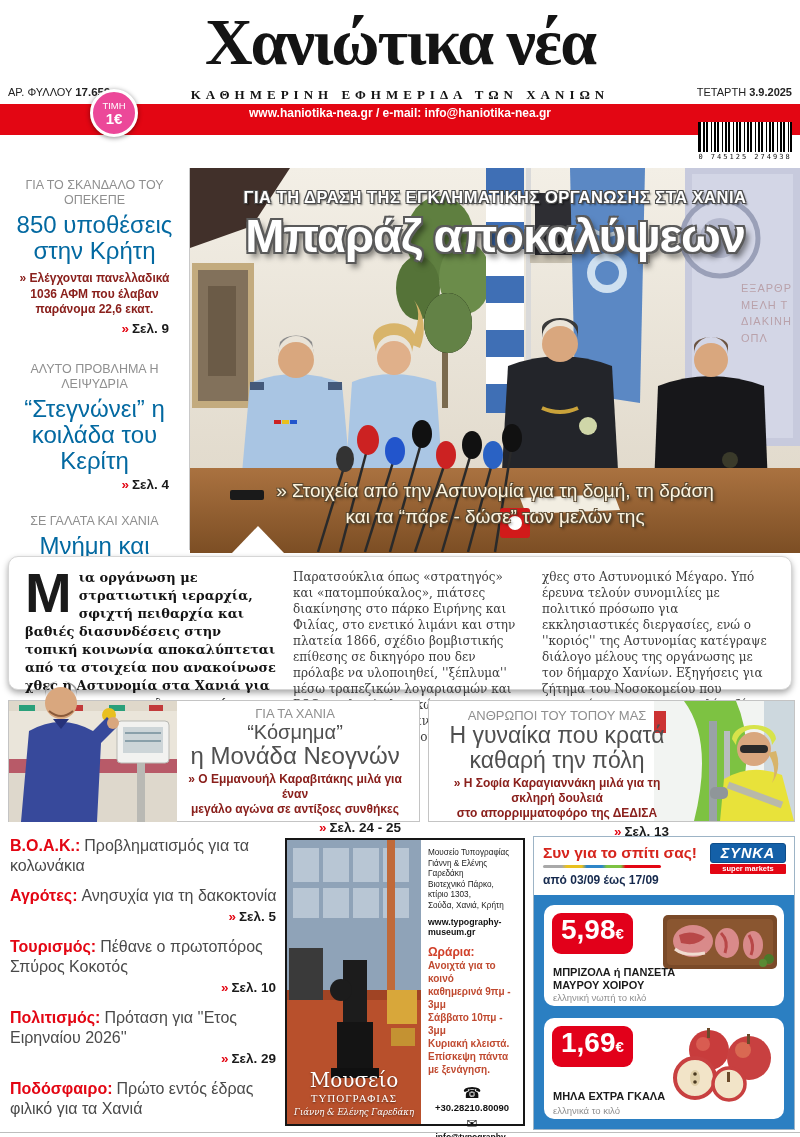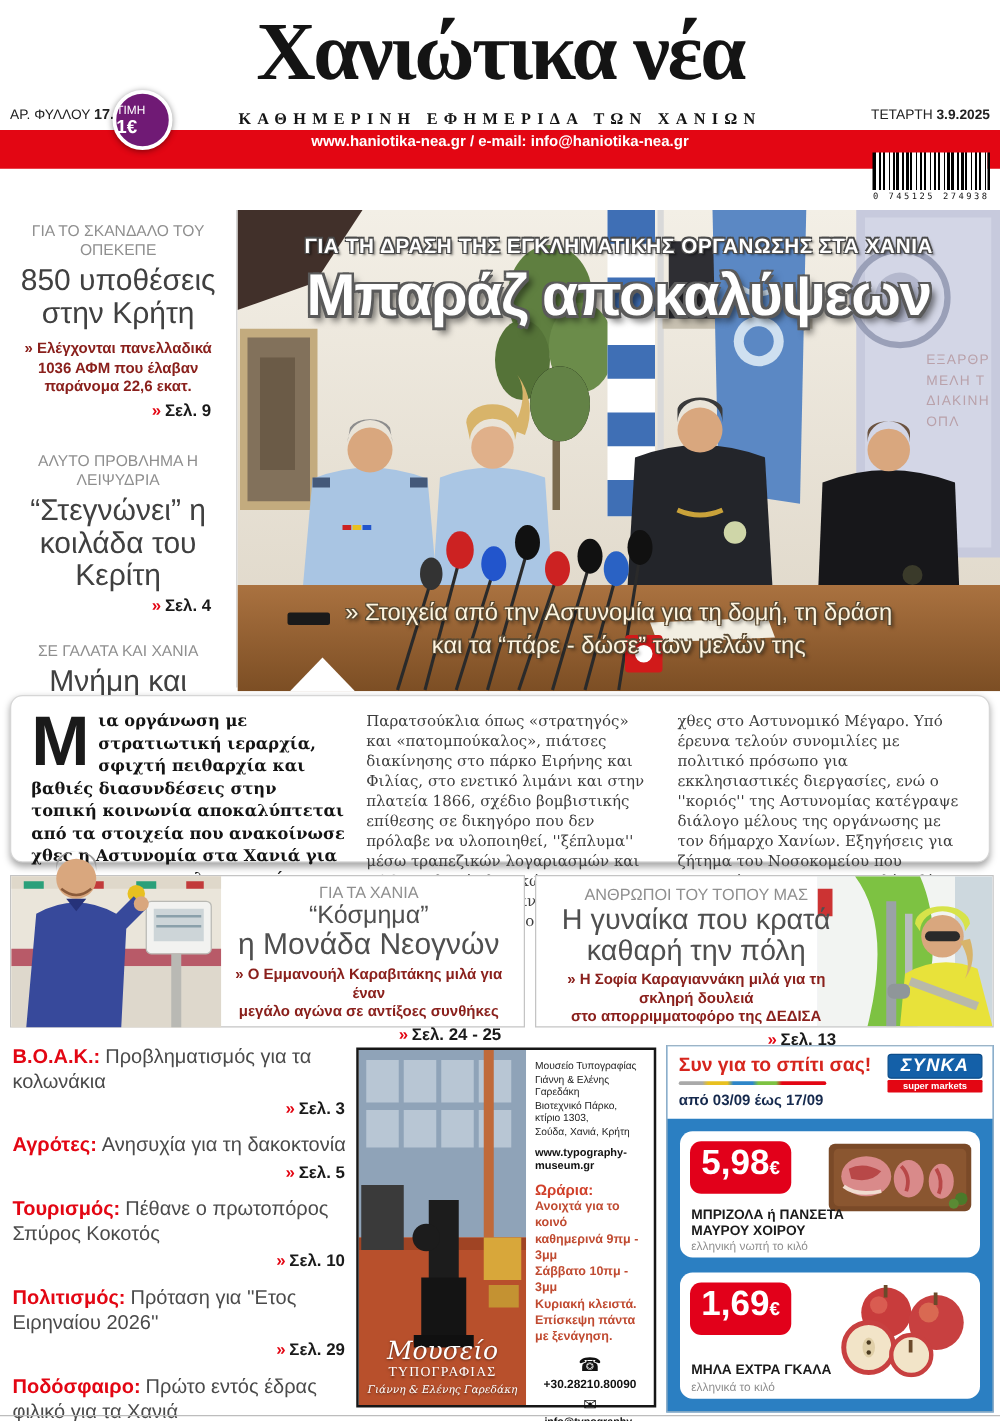--- a/index.html
+++ b/index.html
@@ -8,32 +8,32 @@
   .abs{position:absolute;}
 
   
   .mast-title{top:0px;left:0;right:0;text-align:center;font-family:"Liberation Serif",serif;font-weight:bold;font-size:66px;letter-spacing:-2px;color:#141414;line-height:84px;}
   .mast-issue{left:8px;top:86px;font-size:11px;color:#222;}
   .mast-issue b{font-size:11.5px;}
   .mast-subtitle{top:87px;left:0;right:0;text-align:center;font-family:"Liberation Serif",serif;font-weight:bold;font-size:13px;letter-spacing:5px;color:#141414;}
   .mast-date{right:8px;top:86px;font-size:11px;color:#222;}
   .redbar{top:104px;left:0;right:0;height:31px;background:#e30613;}
   .redbar .contact{width:100%;text-align:center;color:#fff;font-weight:bold;font-size:12px;line-height:18px;}
-  .price-badge{left:90px;top:72px;width:48px;height:48px;border-radius:50%;background:#701a75;border:3px solid #fff;box-shadow:0 1px 5px rgba(0,0,0,.45);color:#fff;text-align:left;box-sizing:border-box;z-index:5;}
+  .price-badge{left:90px;top:89px;width:48px;height:48px;border-radius:50%;background:#ec4899;border:3px solid #fff;box-shadow:0 1px 5px rgba(0,0,0,.45);color:#fff;text-align:center;box-sizing:border-box;z-index:5;}
   .price-badge .pl{display:block;font-size:9.5px;margin-top:8px;}
   .price-badge .pv{display:block;font-size:15px;font-weight:bold;line-height:16px;}
   .barcode{left:698px;top:122px;width:94px;}
   .barcode .bars{height:30px;background:repeating-linear-gradient(90deg,#000 0 1px,#fff 1px 3px,#000 3px 5px,#fff 5px 6px,#000 6px 8px,#fff 8px 11px);border-left:2px solid #000;border-right:2px solid #000;}
   .barcode .num{font-family:"DejaVu Sans Mono",monospace;font-size:7px;letter-spacing:2px;text-align:center;color:#111;margin-top:1px;}
 
   
   .sidebar{left:0;top:168px;width:190px;height:382px;border-right:1px solid #c9c9c9;box-sizing:border-box;padding-top:10px;}
   .side-art{text-align:center;padding:0 8px;}
   .side-kicker{color:#8f8f8f;font-size:12.5px;line-height:15px;}
-  .side-title{color:#404040;font-size:24px;line-height:26px;margin-top:4px;}
+  .side-title{color:#0369a1;font-size:24px;line-height:26px;margin-top:4px;}
   .side-sum{color:#8a201c;font-weight:bold;font-size:12px;line-height:15.5px;margin-top:7px;padding:0 6px;}
   .pageref{text-align:right;font-size:13.5px;font-weight:bold;color:#1a1a1a;margin-top:3px;padding-right:12px;}
   .pageref .arrow{color:#e30613;margin-right:3px;}
   .mt26{margin-top:26px;} .mt22{margin-top:22px;}
 
   
   .lead-photo{left:190px;top:168px;width:610px;height:385px;overflow:visible;}
   .lead-photo svg{position:absolute;inset:0;}
   .lead-kicker{top:20px;left:0;right:0;text-align:center;color:#fff;font-weight:bold;font-size:16.5px;letter-spacing:.5px;
     text-shadow:-1px -1px 0 #4a4a4a,1px -1px 0 #4a4a4a,-1px 1px 0 #4a4a4a,1px 1px 0 #4a4a4a,2px 2px 2px rgba(0,0,0,.55);}
@@ -69,21 +69,21 @@
 
   
   .briefs{left:10px;top:836px;width:268px;}
   .brief{font-size:16px;line-height:20px;color:#4a4a4a;margin-bottom:10px;}
   .brief .label{color:#e30613;font-weight:bold;margin-right:4px;}
   .brief .pageref{padding-right:2px;margin-top:1px;}
 
   .museum-ad{left:285px;top:838px;width:240px;height:288px;border:2px solid #161616;box-sizing:border-box;display:flex;background:#fff;}
   .museum-photo{width:134px;position:relative;overflow:hidden;}
   .museum-logo{position:absolute;left:0;right:0;bottom:6px;text-align:center;color:#fff;text-shadow:0 1px 2px rgba(0,0,0,.5);}
-  .logo-script{font-family:"DejaVu Serif",serif;font-style:italic;font-size:20px;line-height:20px;}
+  .logo-script{font-family:"DejaVu Serif",serif;font-size:20px;line-height:20px;}
   .logo-caps{font-family:"Liberation Serif",serif;font-size:11px;letter-spacing:1px;line-height:17px;}
   .logo-sub{font-family:"DejaVu Serif",serif;font-style:italic;font-size:8.5px;line-height:11px;}
   .museum-info{flex:1;padding:8px 7px 4px;box-sizing:border-box;}
   .mi-address{font-size:8.2px;line-height:10.5px;color:#222;}
   .mi-web{font-size:8.8px;font-weight:bold;color:#111;margin-top:6px;}
   .mi-hours-title{color:#d1402a;font-weight:bold;font-size:12px;margin-top:8px;}
   .mi-hours{color:#c04a30;font-weight:bold;font-size:10px;line-height:13px;}
   .mi-contact{text-align:center;margin-top:9px;color:#111;}
   .mi-phone-icon{font-size:15px;line-height:15px;}
   .mi-phone{font-weight:bold;font-size:9.5px;margin-top:2px;}
@@ -357,21 +357,20 @@
         <div>» Η Σοφία Καραγιαννάκη μιλά για τη σκληρή δουλειά</div>
         <div>στο απορριμματοφόρο της ΔΕΔΙΣΑ</div>
       </div>
       <div class="pageref"><span class="arrow">»</span><span>Σελ. 13</span></div>
     </div>
   </div>
 
   <div class="abs briefs">
     <div class="brief">
       <span class="label">Β.Ο.Α.Κ.:</span><span>Προβληματισμός για τα κολωνάκια</span>
-      <div class="pageref"><span class="arrow">»</span><span>Σελ. 3</span></div>
     </div>
     <div class="brief">
       <span class="label">Αγρότες:</span><span>Ανησυχία για τη δακοκτονία</span>
       <div class="pageref"><span class="arrow">»</span><span>Σελ. 5</span></div>
     </div>
     <div class="brief">
       <span class="label">Τουρισμός:</span><span>Πέθανε ο πρωτοπόρος Σπύρος Κοκοτός</span>
       <div class="pageref"><span class="arrow">»</span><span>Σελ. 10</span></div>
     </div>
     <div class="brief">

